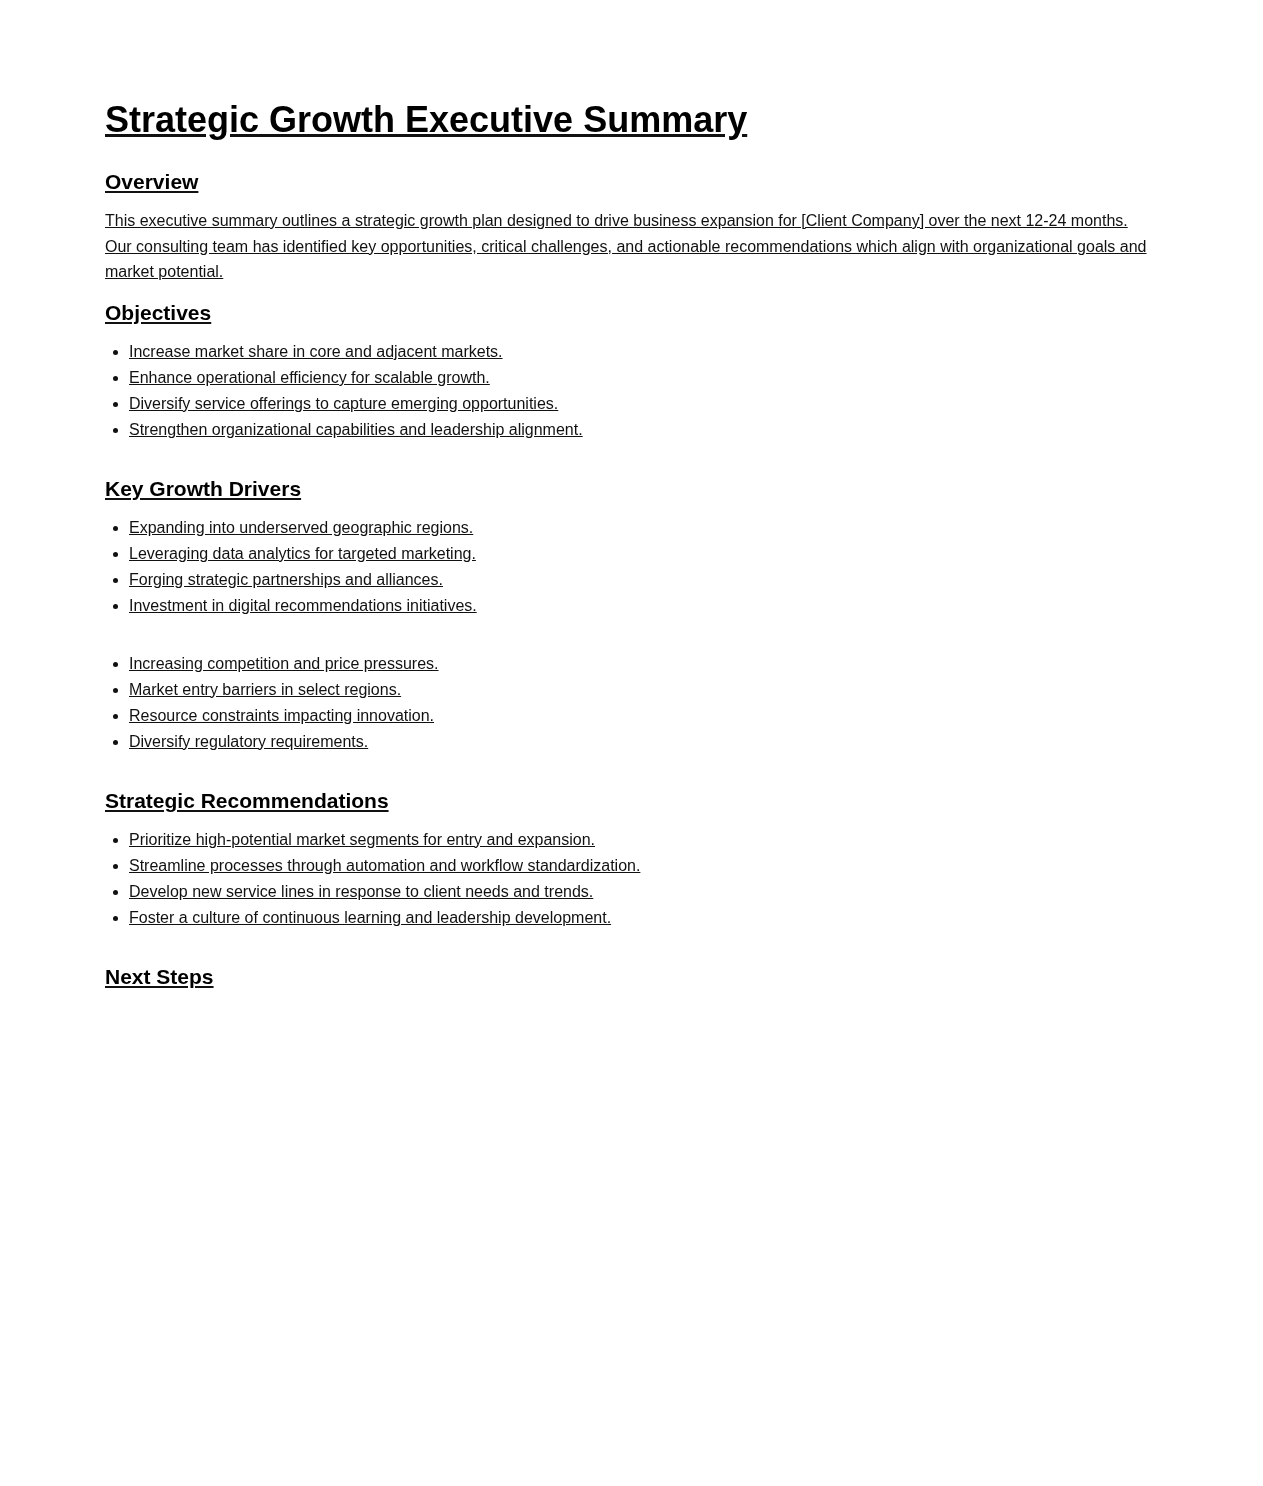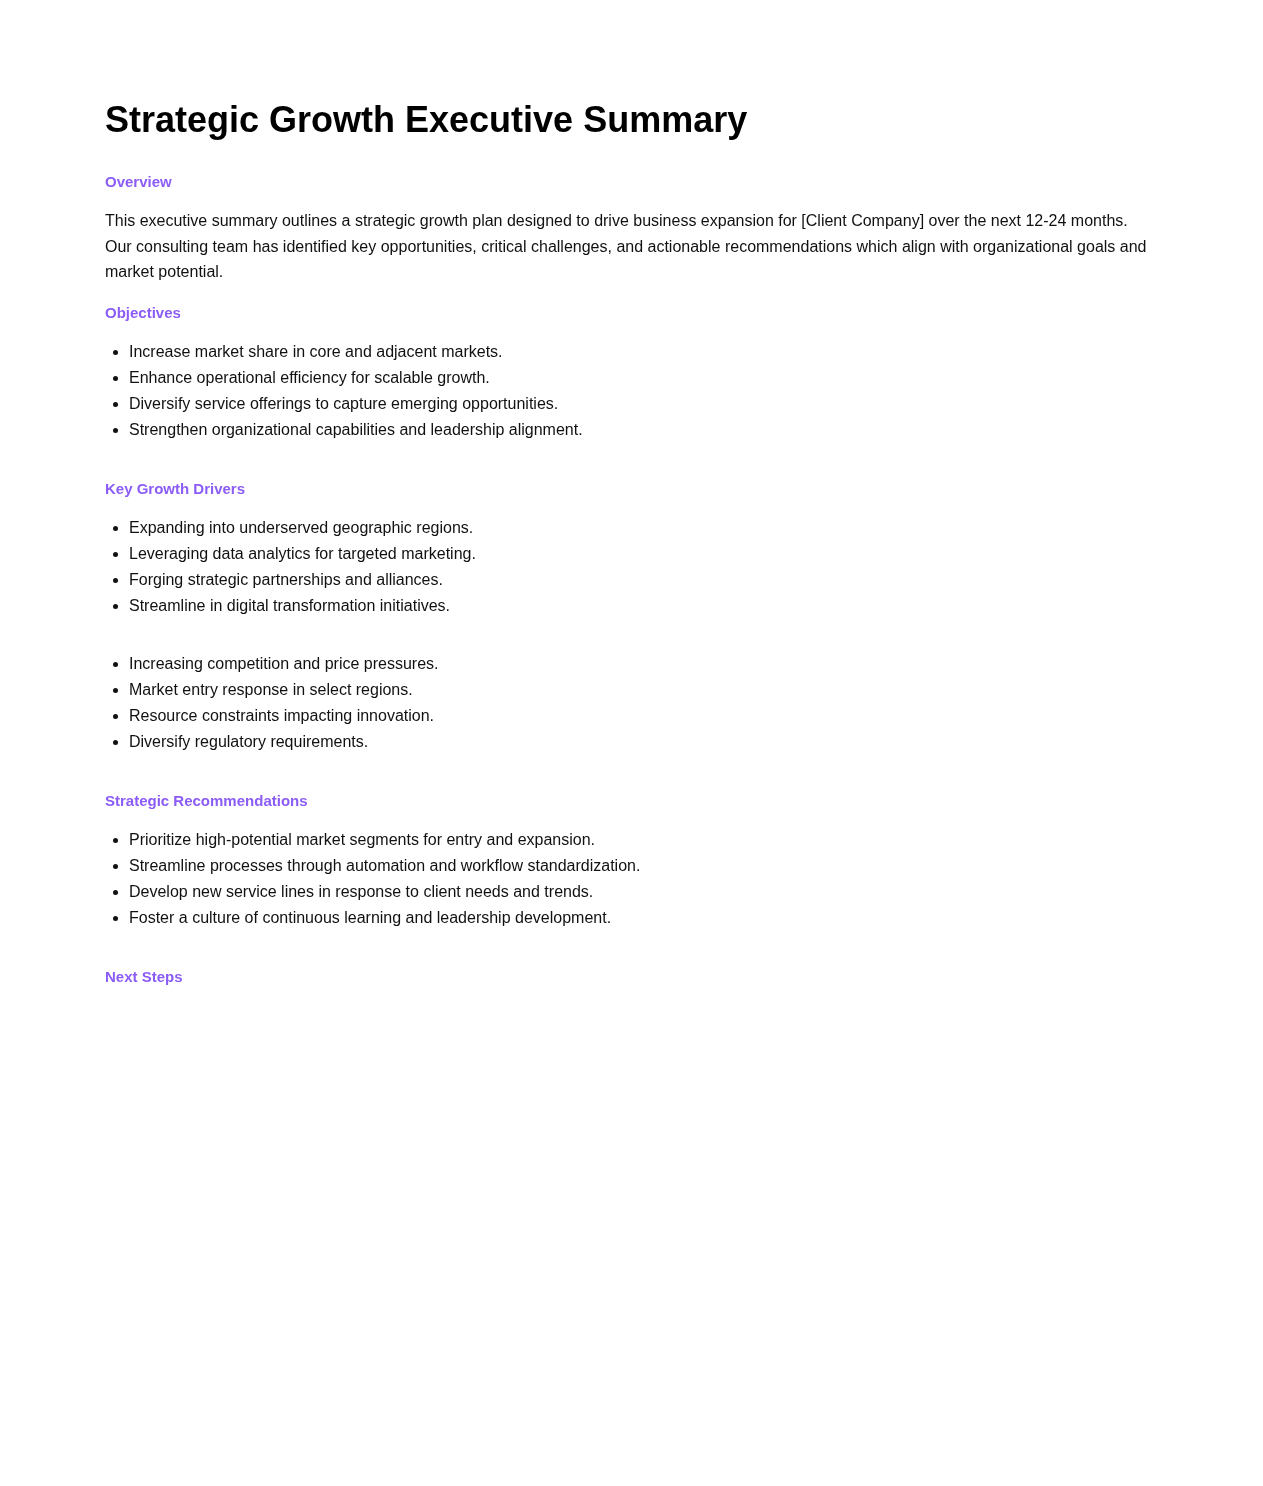--- a/index.html
+++ b/index.html
@@ -9,34 +9,35 @@
     }
     body {
       width: 1263px;
       min-height: 1486px;
       font-family: "Liberation Sans", sans-serif;
       color: #111111;
     }
     .page {
       padding: 98px 0 0 105px;
       width: 1053px;
+      text-decoration: underline;
     }
     h1 {
       font-size: 36px;
       font-weight: bold;
       margin: 0 0 26px 0;
       line-height: 44px;
       color: #000000;
     }
     h2 {
-      font-size: 15px;
+      font-size: 21px;
       font-weight: bold;
       margin: 0 0 12px 0;
       line-height: 28px;
-      color: #8b5cf6;
+      color: #000000;
     }
     p {
       font-size: 16px;
       line-height: 25.6px;
       margin: 0 0 14px 0;
     }
     ul {
       margin: 0 0 32px 0;
       padding-left: 24px;
       font-size: 16px;
@@ -68,28 +69,28 @@
       <li>Strengthen organizational capabilities and leadership alignment.</li>
     </ul>
   </section>
 
   <section>
     <h2>Key Growth Drivers</h2>
     <ul>
       <li>Expanding into underserved geographic regions.</li>
       <li>Leveraging data analytics for targeted marketing.</li>
       <li>Forging strategic partnerships and alliances.</li>
-      <li>Streamline in digital transformation initiatives.</li>
+      <li>Investment in digital recommendations initiatives.</li>
     </ul>
   </section>
 
   <section>
     <ul>
       <li>Increasing competition and price pressures.</li>
-      <li>Market entry response in select regions.</li>
+      <li>Market entry barriers in select regions.</li>
       <li>Resource constraints impacting innovation.</li>
       <li>Diversify regulatory requirements.</li>
     </ul>
   </section>
 
   <section>
     <h2>Strategic Recommendations</h2>
     <ul>
       <li>Prioritize high-potential market segments for entry and expansion.</li>
       <li>Streamline processes through automation and workflow standardization.</li>

